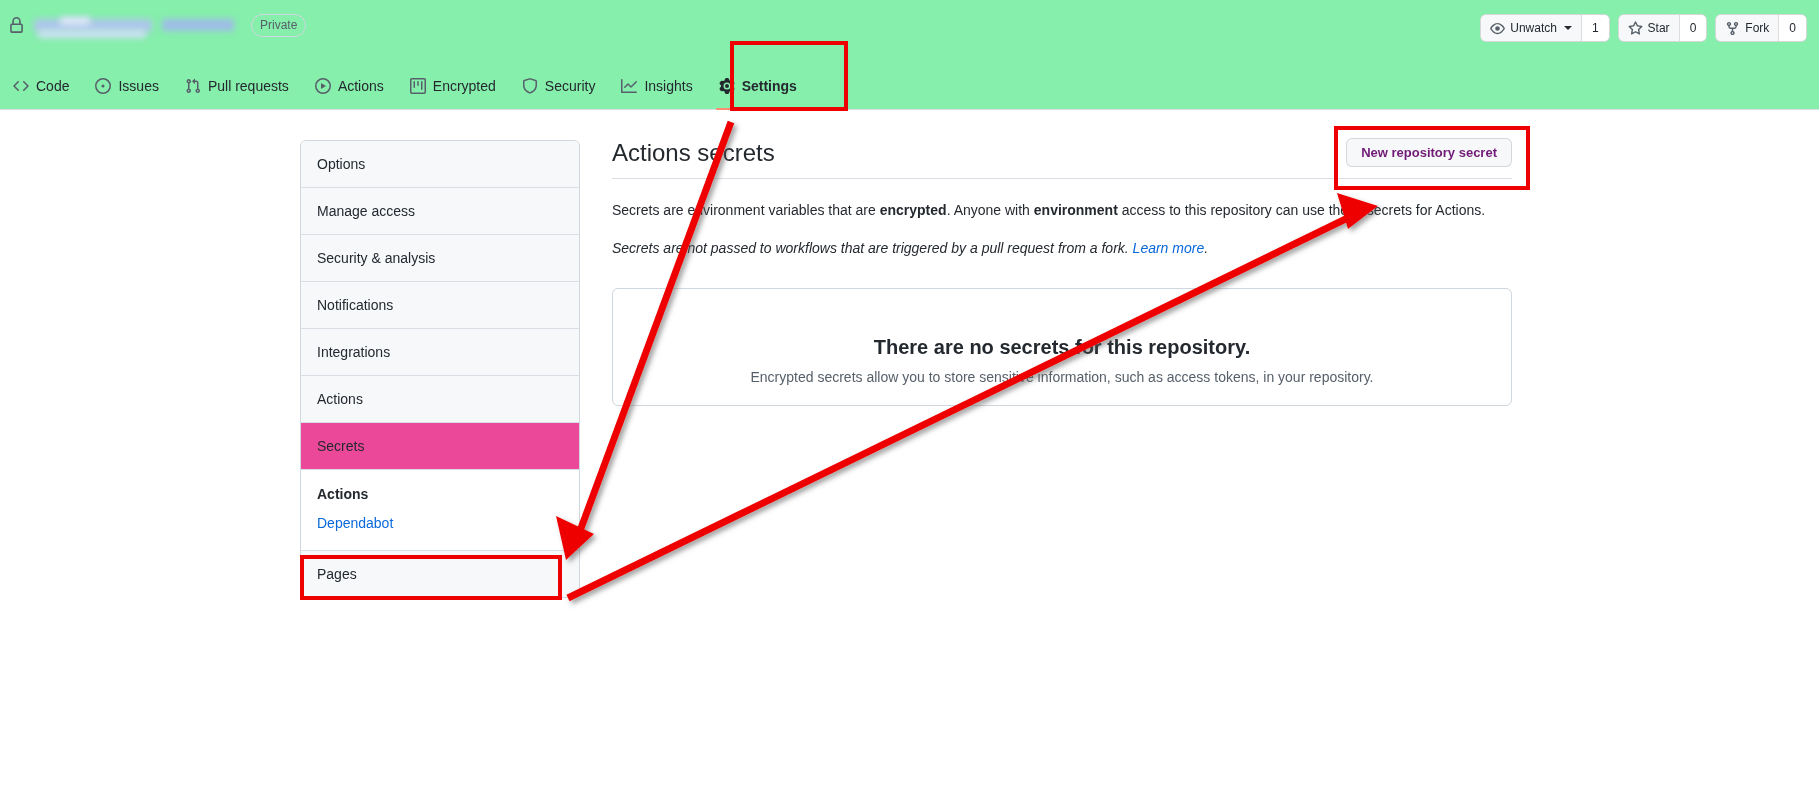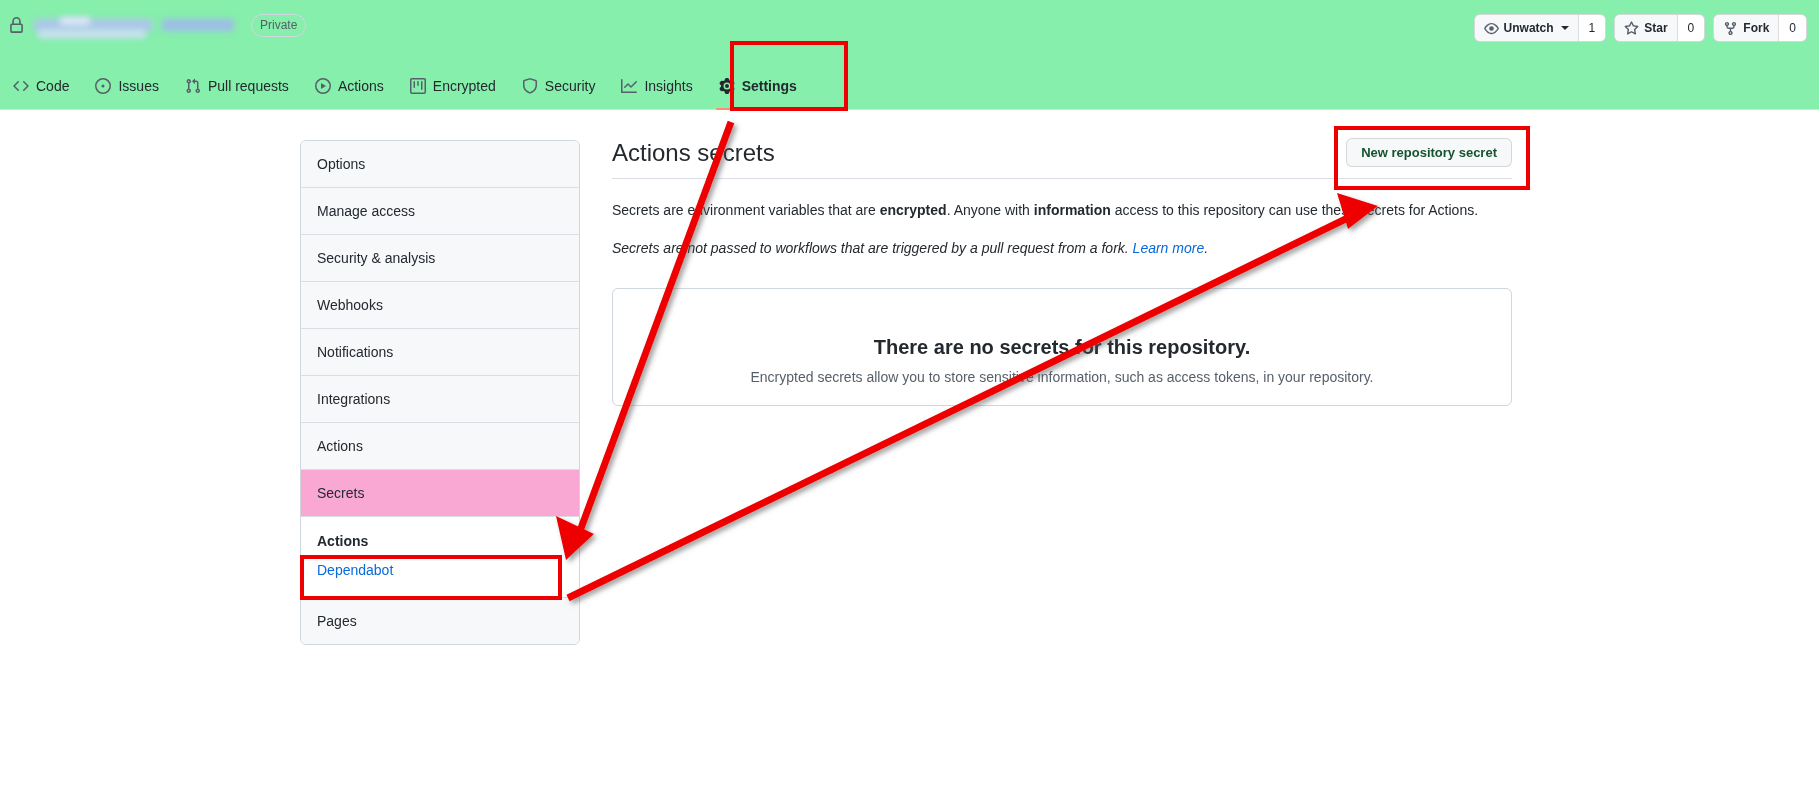--- a/index.html
+++ b/index.html
@@ -79,21 +79,21 @@
     border-radius: 6px;
     background: #f6f8fa;
     overflow: hidden;
   }
   .btn-group .bg-main {
     display: flex;
     align-items: center;
     gap: 5px;
     padding: 0 9px;
     font-size: 12px;
-    font-weight: bold;
+    font-weight: normal;
     color: #24292f;
     background: #f6f8fa;
     white-space: nowrap;
   }
   .btn-group .bg-count {
     display: flex;
     align-items: center;
     padding: 0 10px;
     font-size: 12px;
     color: #24292f;
@@ -207,21 +207,21 @@
     color: #24292f;
     line-height: 30px;
     margin: 0;
   }
   .btn-primary-outline {
     border: 1px solid rgba(27,31,36,0.15);
     border-radius: 6px;
     background: #f6f8fa;
     font-size: 13px;
     font-weight: bold;
-    color: #14532d;
+    color: #701a75;
     padding: 6px 14px;
     white-space: nowrap;
     font-family: "Liberation Sans", sans-serif;
   }
   .desc-line {
     font-size: 14px;
     color: #24292f;
     line-height: 21px;
     margin: 21px 0 0;
   }
@@ -411,41 +411,40 @@
 
   </nav>
 </div>
 
 <div class="page-body">
 
   <div class="settings-sidebar">
     <div class="side-item">Options</div>
     <div class="side-item">Manage access</div>
     <div class="side-item">Security &amp; analysis</div>
-    <div class="side-item">Webhooks</div>
     <div class="side-item">Notifications</div>
     <div class="side-item">Integrations</div>
     <div class="side-item">Actions</div>
-    <div class="side-item" style="background:#f9a8d4;">Secrets</div>
+    <div class="side-item" style="background:#ec4899;">Secrets</div>
     <div class="side-sub-group">
       <div class="side-sub-title">Actions</div>
       <span class="side-sub-link">Dependabot</span>
     </div>
     <div class="side-item">Pages</div>
   </div>
 
   <div class="settings-main">
 
     <div class="main-head">
       <h2 class="main-title">Actions secrets</h2>
       <button class="btn-primary-outline">New repository secret</button>
     </div>
 
     <p class="desc-line">
-      <span>Secrets are environment variables that are </span><b>encrypted</b><span>. Anyone with </span><b>information</b><span> access to this repository can use these secrets for Actions.</span>
+      <span>Secrets are environment variables that are </span><b>encrypted</b><span>. Anyone with </span><b>environment</b><span> access to this repository can use these secrets for Actions.</span>
     </p>
 
     <p class="desc-line second">
       <span>Secrets are not passed to workflows that are triggered by a pull request from a fork. </span><a href="#" class="desc-link">Learn more</a><span>.</span>
     </p>
 
     <div class="empty-box">
       <div class="empty-title">There are no secrets for this repository.</div>
       <div class="empty-sub">Encrypted secrets allow you to store sensitive information, such as access tokens, in your repository.</div>
     </div>

